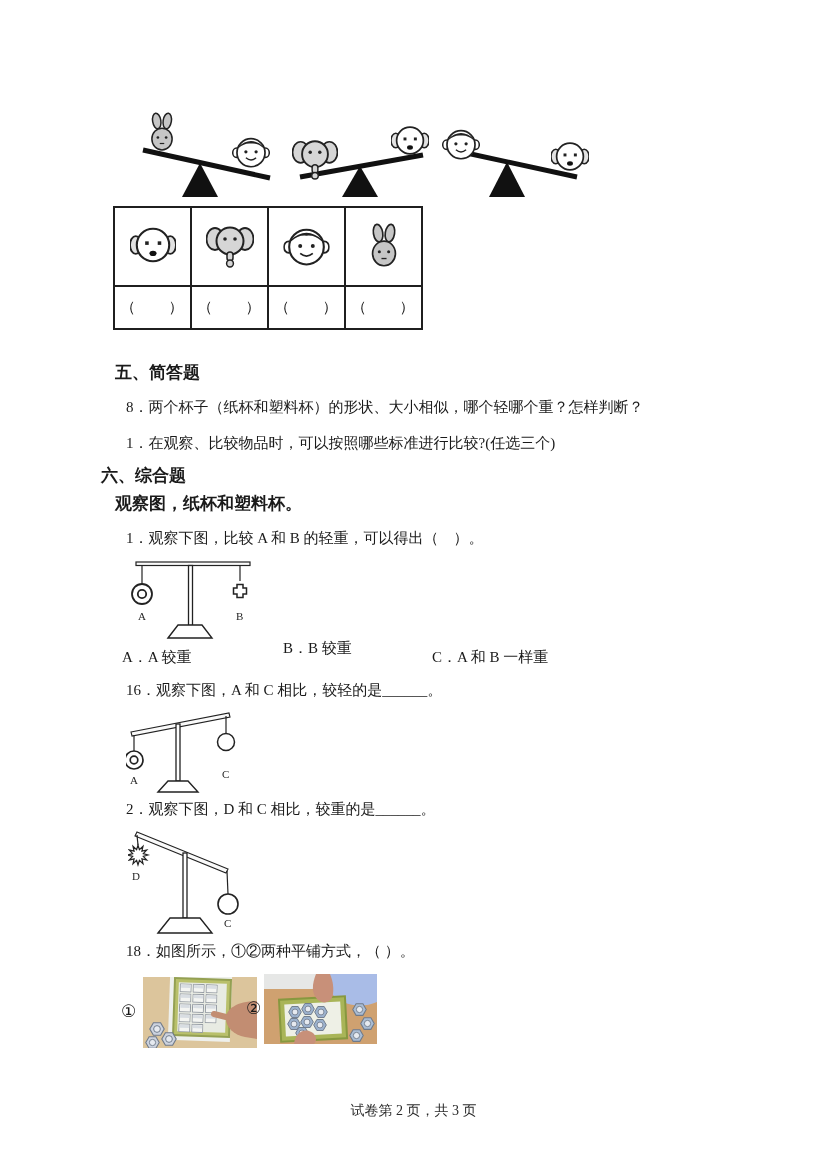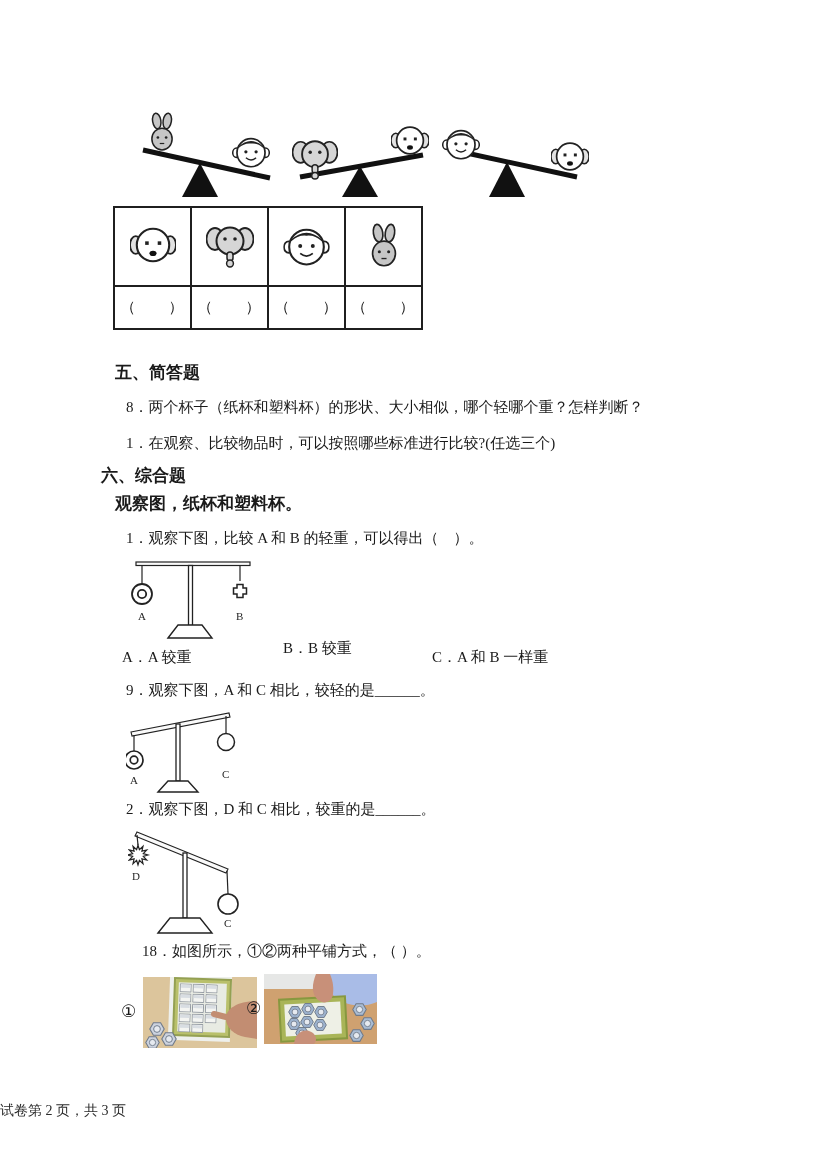--- a/index.html
+++ b/index.html
@@ -7,21 +7,21 @@
        font-family:"Liberation Serif","DejaVu Serif",serif;color:#1a1a1a;overflow:hidden;}
   .abs{position:absolute;}
   .qtext{font-size:15px;white-space:nowrap;}
   .heading{font-size:17px;font-weight:bold;white-space:nowrap;text-align:center;}
   .opt{font-size:15px;white-space:nowrap;}
   table.answers{border-collapse:collapse;}
   table.answers td{border:2px solid #1f1f1f;width:75px;text-align:center;vertical-align:middle;padding:0;}
   tr.icons td{height:77px;}
   tr.blanks td{height:41px;font-size:15px;letter-spacing:1px;}
   .circnum{font-family:"DejaVu Sans",sans-serif;font-size:17px;}
-  .footer{left:0;right:0;font-size:14px;color:#2a2a2a;}
+  .footer{left:0;right:0;text-align:center;font-size:14px;color:#2a2a2a;}
   svg text{font-family:"Liberation Serif","DejaVu Serif",serif;fill:#1f1f1f;}
 </style>
 </head>
 <body>
 
 <svg width="0" height="0" style="position:absolute" aria-hidden="true">
   <defs>
     <symbol id="sym-rabbit" viewBox="0 0 40 52">
       <g stroke="#222" stroke-width="2" fill="#c6c6c6">
         <ellipse cx="13" cy="12" rx="5.5" ry="10.5" transform="rotate(-9 13 12)"></ellipse>
@@ -142,21 +142,21 @@
   <rect x="60.5" y="9.5" width="4" height="60" fill="#fff" stroke="#222" stroke-width="1.3"></rect>
   <polygon points="40,82 50,69 74,69 84,82" fill="#fff" stroke="#222" stroke-width="1.4"></polygon>
   <text x="10" y="64" font-size="11">A</text>
   <text x="108" y="64" font-size="11">B</text>
 </svg>
 
 <div class="abs opt" style="left:122px;top:648px">A．A 较重</div>
 <div class="abs opt" style="left:283px;top:639px">B．B 较重</div>
 <div class="abs opt" style="left:432px;top:648px">C．A 和 B 一样重</div>
 
-<div class="abs qtext" style="left:126px;top:681px">9．观察下图，A 和 C 相比，较轻的是______。</div>
+<div class="abs qtext" style="left:126px;top:681px">16．观察下图，A 和 C 相比，较轻的是______。</div>
 
 <svg class="abs" style="left:126px;top:708px" width="122" height="92" viewBox="0 0 122 92">
   <polygon points="5,24 103,5 104,9 6,28" fill="#fafafa" stroke="#222" stroke-width="1.1"></polygon>
   <line x1="8" y1="27" x2="8" y2="44" stroke="#222" stroke-width="1.2"></line>
   <circle cx="8" cy="52" r="9" fill="#fff" stroke="#222" stroke-width="1.7"></circle>
   <circle cx="8" cy="52" r="3.8" fill="#fff" stroke="#222" stroke-width="1.7"></circle>
   <line x1="100" y1="8" x2="100" y2="26" stroke="#222" stroke-width="1.2"></line>
   <circle cx="100" cy="34" r="8.5" fill="#fff" stroke="#222" stroke-width="1.5"></circle>
   <rect x="50" y="16" width="4" height="57" fill="#fff" stroke="#222" stroke-width="1.3"></rect>
   <polygon points="32,84 42,73 62,73 72,84" fill="#fff" stroke="#222" stroke-width="1.4"></polygon>
@@ -171,21 +171,21 @@
   <line x1="9" y1="7" x2="10" y2="17" stroke="#222" stroke-width="1.2"></line>
   <polygon points="20,27 15.3,28.4 18.7,32 13.9,30.9 15,35.7 11.4,32.3 10,37 8.6,32.3 5,35.7 6.1,30.9 1.3,32 4.7,28.4 0,27 4.7,25.6 1.3,22 6.1,23.1 5,18.3 8.6,21.7 10,17 11.4,21.7 15,18.3 13.9,23.1 18.7,22 15.3,25.6" fill="#fff" stroke="#222" stroke-width="1.2"></polygon>
   <line x1="99" y1="43" x2="100" y2="66" stroke="#222" stroke-width="1.2"></line>
   <circle cx="100" cy="76" r="10" fill="#fff" stroke="#222" stroke-width="1.6"></circle>
   <rect x="55" y="25" width="4" height="65" fill="#fff" stroke="#222" stroke-width="1.3"></rect>
   <polygon points="30,105 42,90 72,90 84,105" fill="#fff" stroke="#222" stroke-width="1.4"></polygon>
   <text x="4" y="52" font-size="11">D</text>
   <text x="96" y="99" font-size="11">C</text>
 </svg>
 
-<div class="abs qtext" style="left:142px;top:942px">18．如图所示，①②两种平铺方式，（ ）。</div>
+<div class="abs qtext" style="left:126px;top:942px">18．如图所示，①②两种平铺方式，（ ）。</div>
 
 <div class="abs circnum" style="left:121px;top:1001px">①</div>
 <svg class="abs" style="left:143px;top:977px" width="114" height="71" viewBox="0 0 114 71">
   <rect width="114" height="71" fill="#dcc59c"></rect>
   <g transform="rotate(2 59 31)">
     <rect x="26" y="-2" width="62" height="66" fill="#eef0ec"></rect>
     <rect x="31" y="2" width="56" height="57" fill="#b9c06b" stroke="#94a052" stroke-width="2"></rect>
     <rect x="35" y="6" width="48" height="49" fill="#e8ebe3"></rect>
     <use href="#sym-cube" x="36" y="7" width="12" height="9"></use>
       <use href="#sym-cube" x="49" y="7" width="12" height="9"></use>

